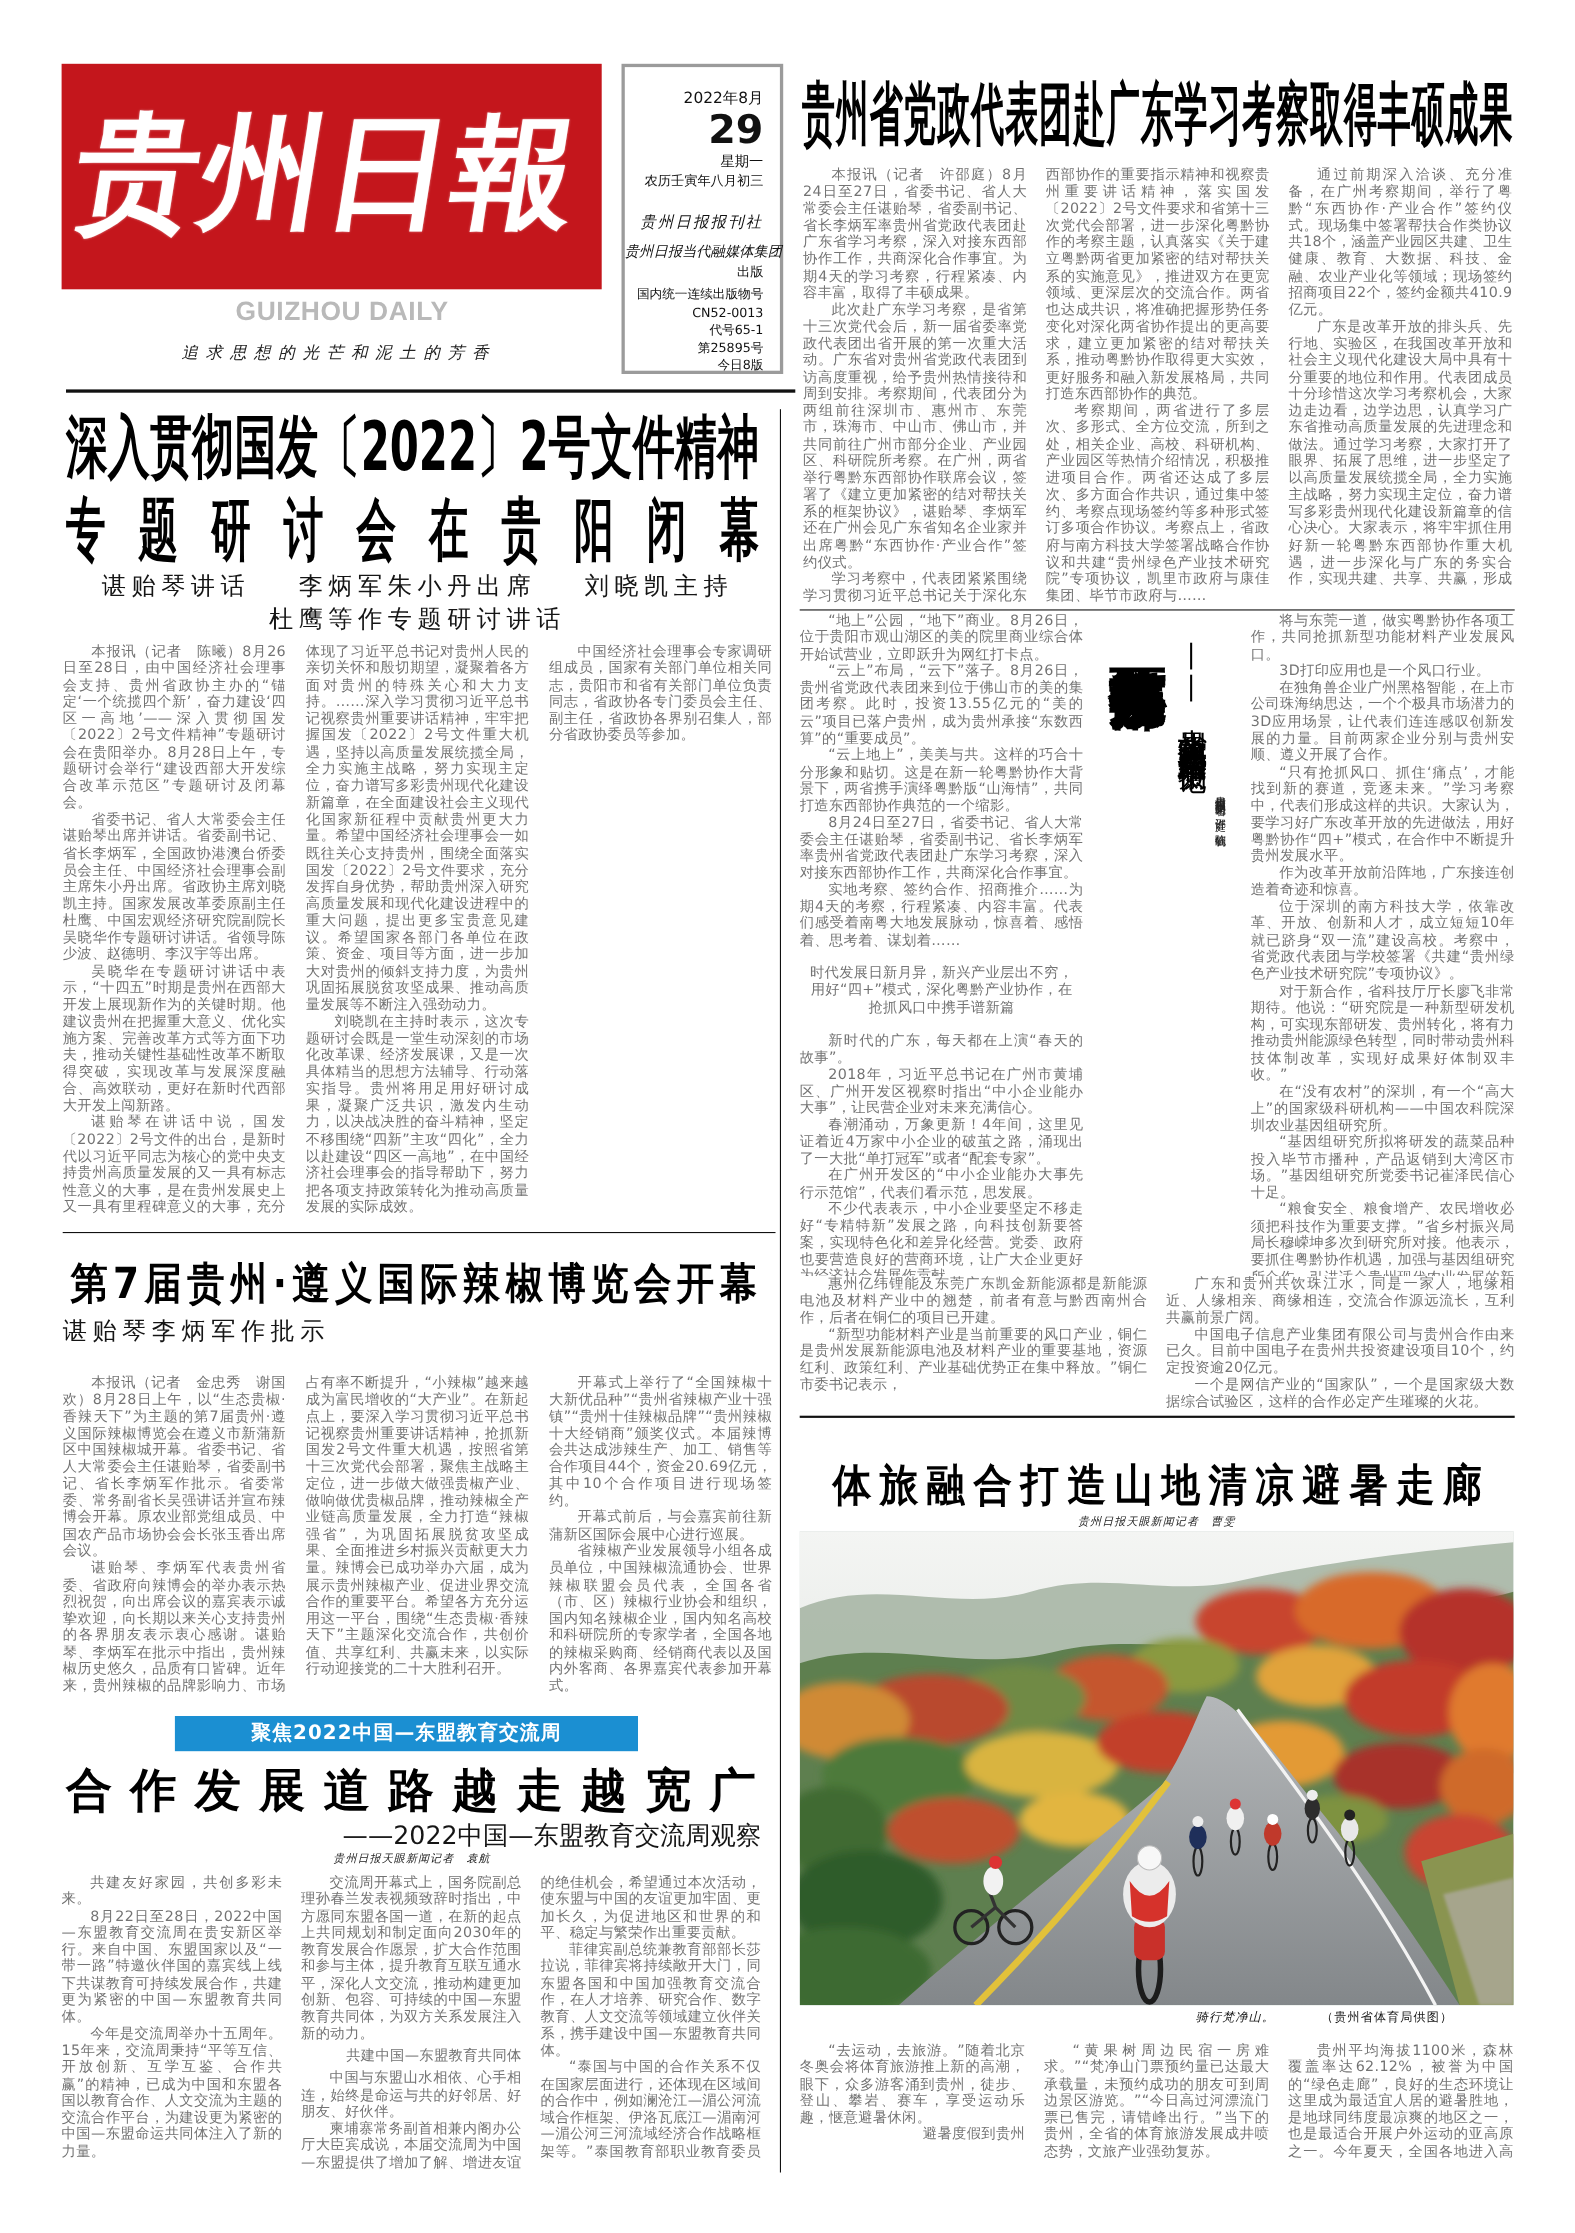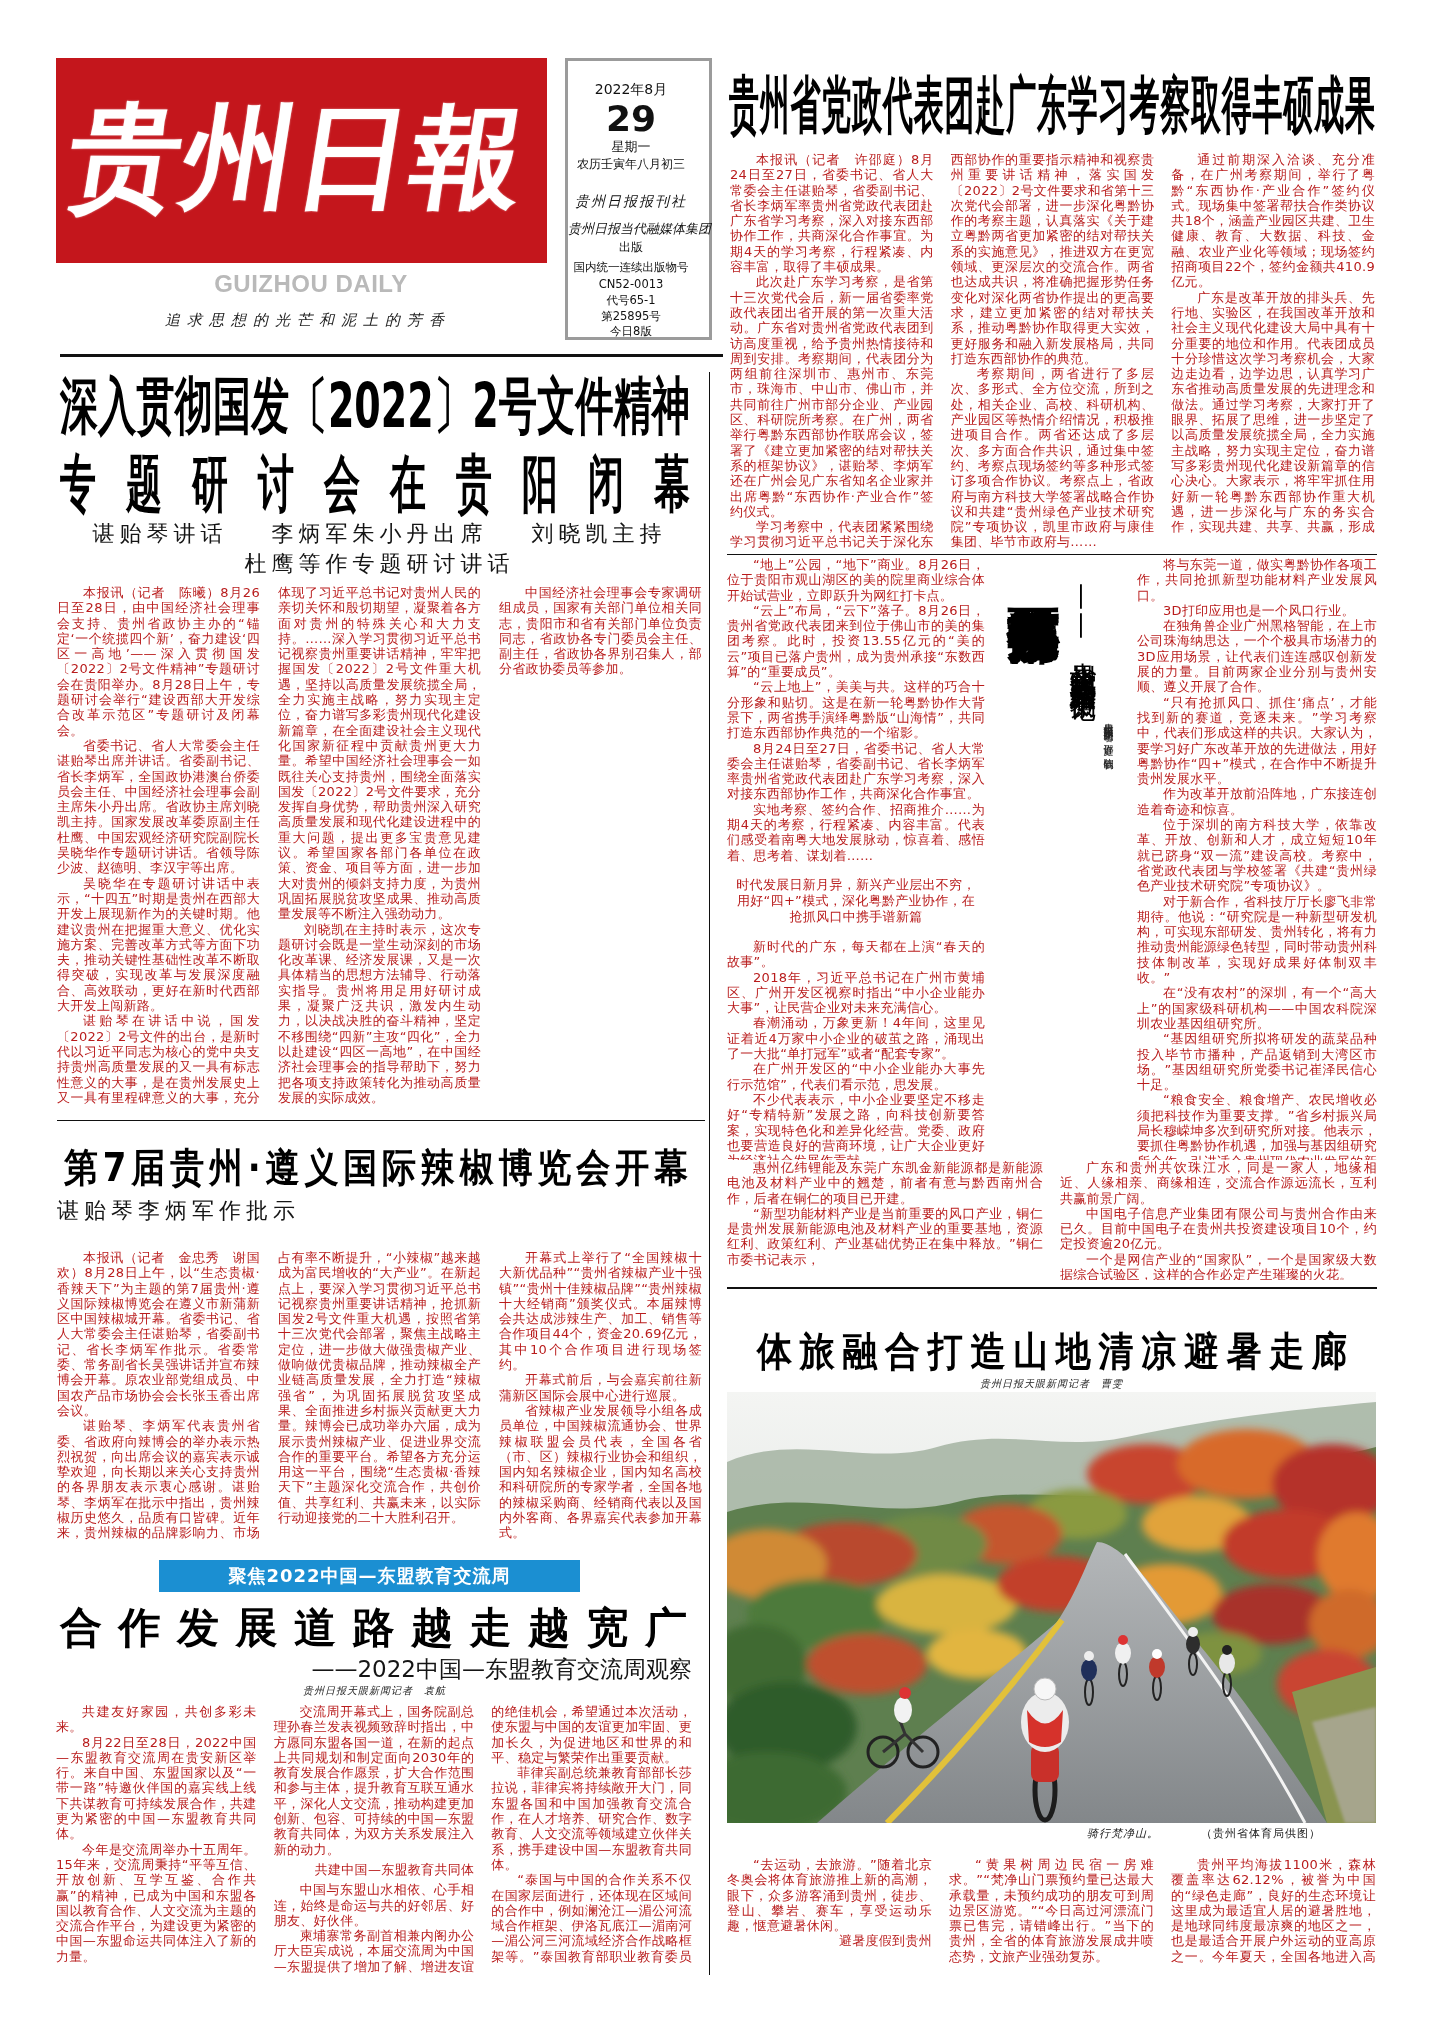--- a/index.html
+++ b/index.html
@@ -10,28 +10,28 @@
   .masthead-red{position:absolute;left:56px;top:58px;width:491px;height:205px;background:#c4161c;overflow:hidden;}
   .masthead-title{position:absolute;left:14px;top:24px;width:462px;font-family:"DejaVu Serif",serif;font-weight:bold;
        font-size:112px;line-height:150px;color:#fff;letter-spacing:2px;white-space:nowrap;transform:skewX(-9deg);
        text-shadow:0 0 2px rgba(255,255,255,.6);}
   .masthead-en{position:absolute;left:207px;top:271px;width:208px;text-align:center;font-family:"Liberation Sans",sans-serif;
        font-weight:bold;font-size:24px;line-height:26px;color:#b9b9b9;letter-spacing:.5px;}
   .slogan{position:absolute;left:160px;top:311px;width:296px;text-align:center;font-family:"DejaVu Serif",serif;
        font-style:italic;font-size:15px;line-height:18px;letter-spacing:7px;color:#222;}
   
   .datebox{position:absolute;left:565px;top:58px;width:141px;height:276px;border:3px solid #9b9b9b;background:#fff;}
-  .datebox .ln{position:absolute;left:0;width:126px;text-align:center;white-space:nowrap;color:#111;}
+  .datebox .ln{position:absolute;left:0;width:126px;text-align:right;white-space:nowrap;color:#111;}
   
   .rule{position:absolute;background:#111;}
   
   .hl{position:absolute;font-weight:bold;color:#000;text-align:justify;text-align-last:justify;transform-origin:0 0;}
   
   .cols{position:absolute;column-fill:auto;overflow:hidden;font-size:13px;line-height:15.3px;letter-spacing:.3px;
-        text-align:justify;color:#b91c1c;}
+        text-align:justify;color:#737373;}
   .cols p{margin:0;text-indent:2em;}
   .cols .sec{text-indent:0;text-align:right;margin:5px 0 5px 0;}
   .cols .sec-strong{text-indent:0;text-align:center;margin:14px 4px 14px 4px;line-height:16px;}
   .vert{position:absolute;writing-mode:vertical-rl;white-space:nowrap;}
   .banner{position:absolute;left:159px;top:1560px;width:421px;height:32px;background:#1b8fd2;color:#fff;
           font-weight:bold;font-size:18px;line-height:32px;text-align:center;letter-spacing:1px;}
   .byline-small{position:absolute;font-family:"DejaVu Serif",serif;font-style:italic;font-size:10px;line-height:12px;
           letter-spacing:1px;color:#222;white-space:nowrap;text-align:center;}
   .photo{position:absolute;left:727px;top:1392px;width:649px;height:431px;overflow:hidden;background:#dde3e0;}
 </style>

